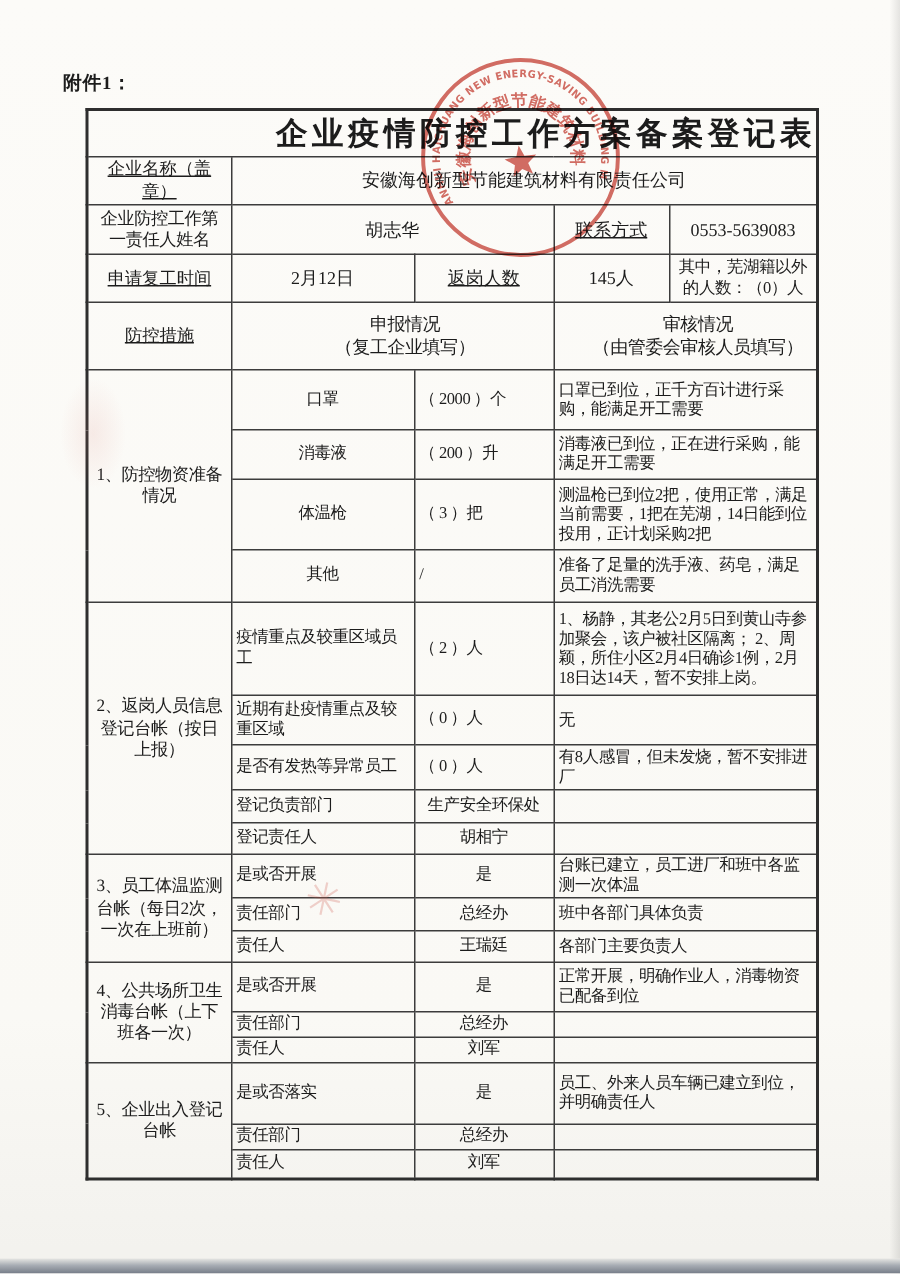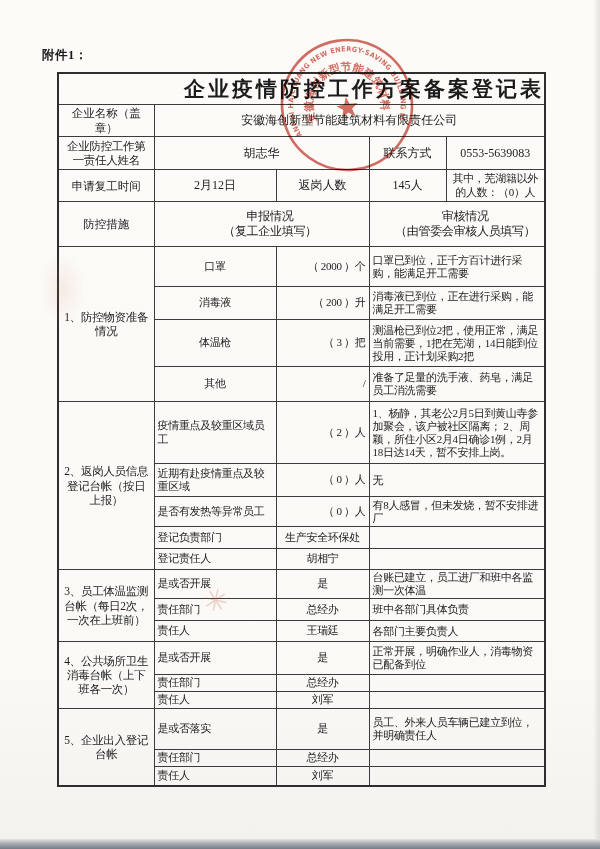--- a/index.html
+++ b/index.html
@@ -14,31 +14,31 @@
     position:absolute; left:57px; top:72px; width:487px;
     border-collapse:collapse; table-layout:fixed;
     border:2px solid #2e2e2e;
   }
   td {
     border:1px solid #3c3c3c; font-size:11px; line-height:1.25;
     vertical-align:middle; padding:1px 3px; overflow:hidden;
     letter-spacing:-0.3px;
   }
   td.title { font-size:21px; font-weight:bold; text-align:right; letter-spacing:3px; padding:2px 0; }
-  td.lab { text-align:center; font-size:12px; letter-spacing:0; }
+  td.lab { text-align:center; font-size:12px; letter-spacing:0;text-decoration:underline; }
   td.c1 { text-align:center; font-size:11.5px; }
   .ctr { text-align:center; }
   .left { text-align:center;margin-left:36px; }
   .pre { white-space:pre-line; font-size:12px;padding-left:20px; }
   td.hv { font-size:12px; letter-spacing:0; }
   td.remark { text-align:left; line-height:1.18; }
   td.item { text-align:left; }
   td.item.ctr { text-align:center; }
   td.val { text-align:center; }
-  td.val.ctr { text-align:right; }
+  td.val.ctr { text-align:left; }
   
   tr.h31{height:31px} tr.h32{height:32px} tr.h33{height:33px} tr.h45{height:45px}
   
   .stamp { position:absolute; left:278px; top:36px; width:138px; height:138px;
            transform:rotate(-9deg); opacity:.78; mix-blend-mode:multiply; pointer-events:none; }
   .stamp svg { width:138px; height:138px; }
   .stamp .ring { fill:none; stroke:#c8453a; stroke-width:2.6px; }
   .stamp text { fill:#c8453a; }
   .stamp .en { font-family:"DejaVu Sans", sans-serif; font-size:6.9px; font-weight:600; letter-spacing:.4px; }
   .stamp .zh { font-size:10.5px; font-weight:bold; }

